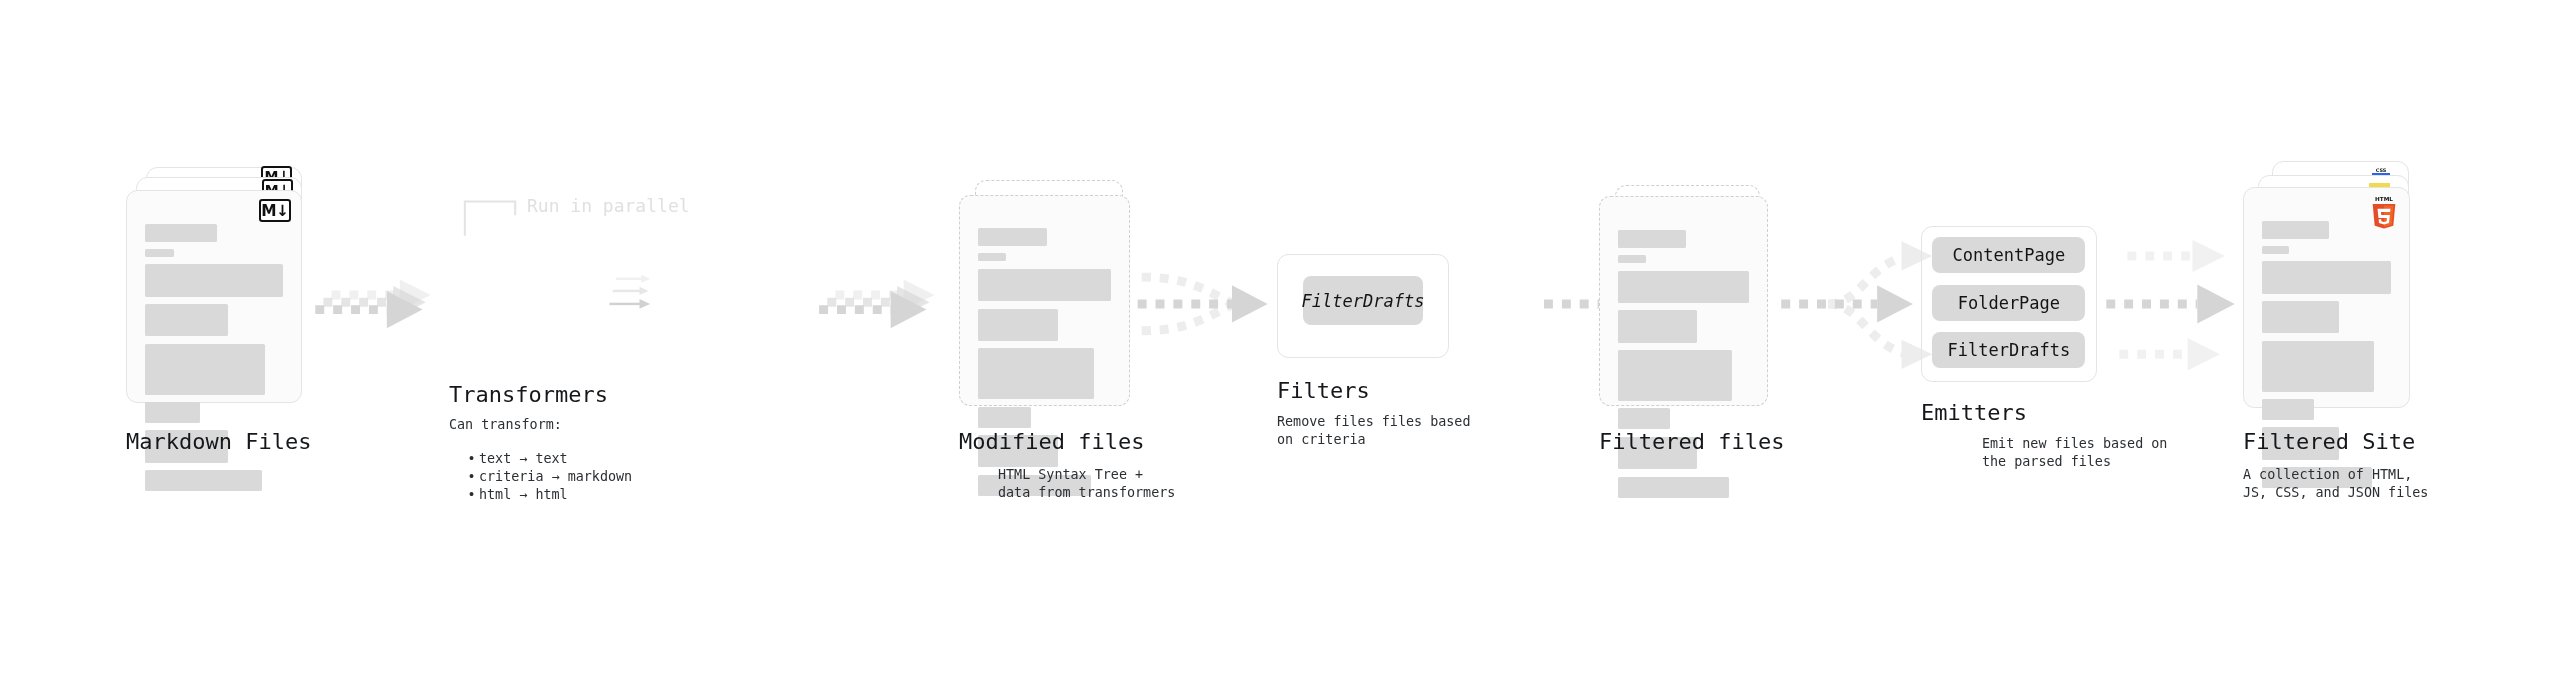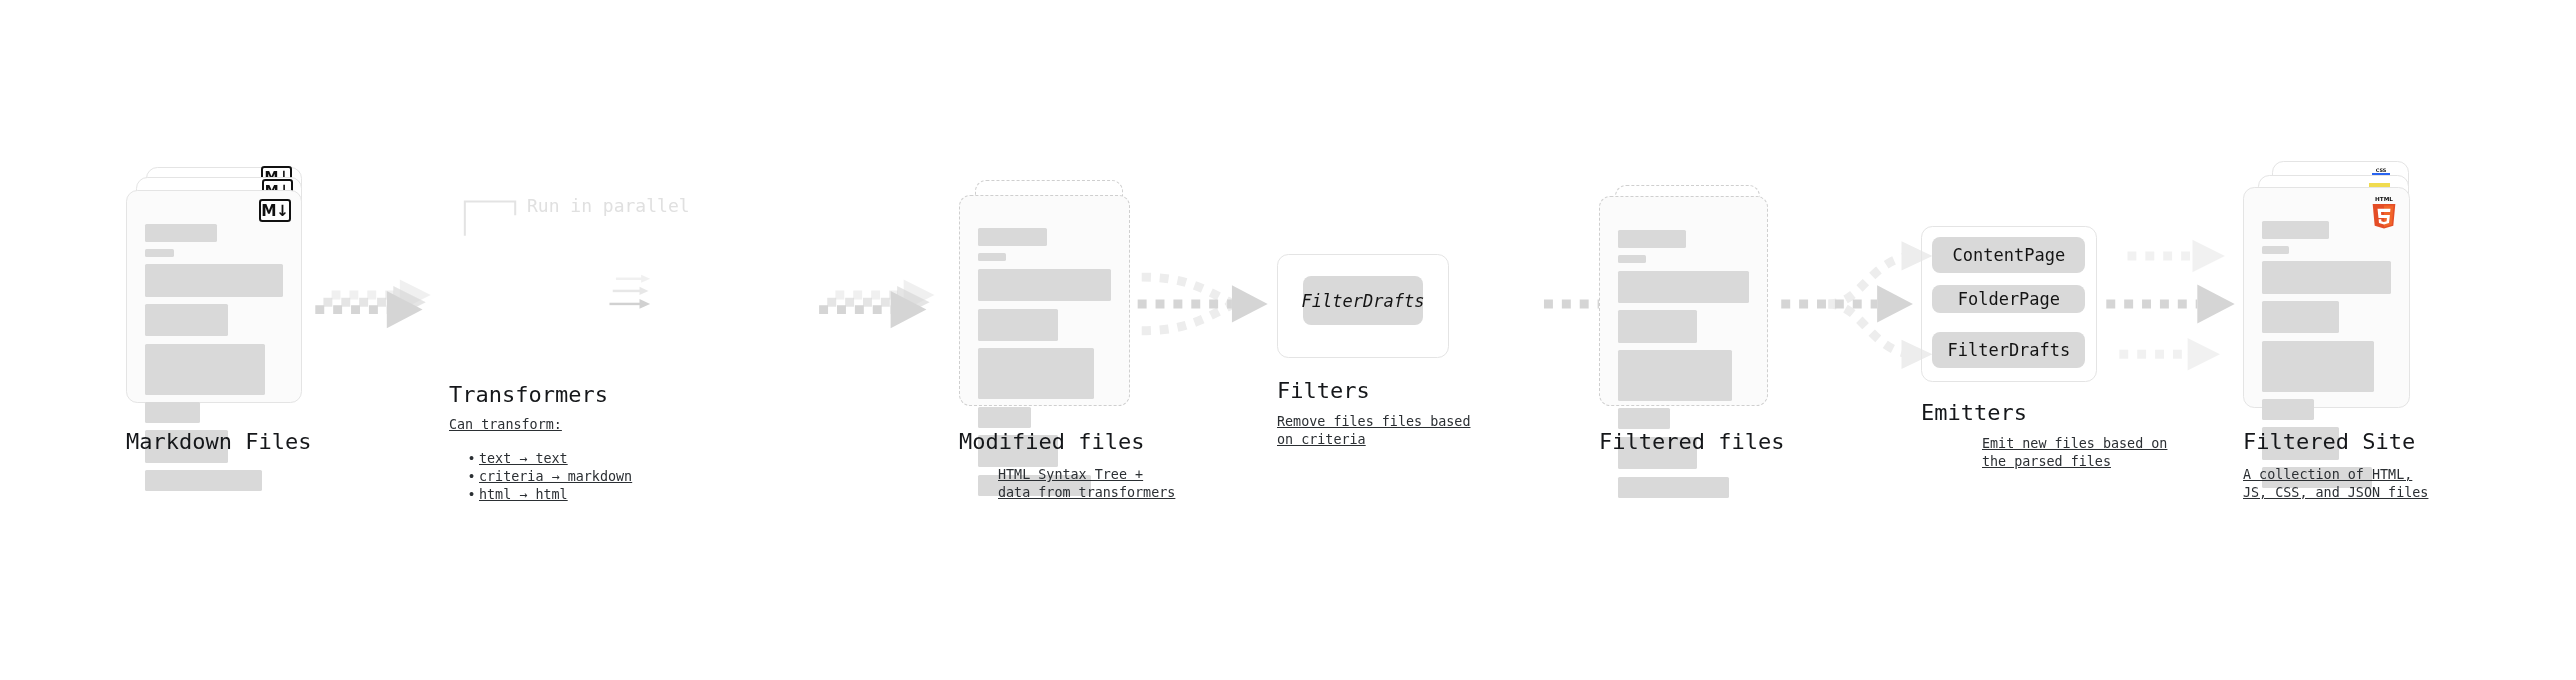--- a/index.html
+++ b/index.html
@@ -125,21 +125,20 @@
     letter-spacing: 0px;
     color: #15171a;
     white-space: nowrap;
   }
   .caption-sub {
     position: absolute;
     font-size: 13.4px;
     line-height: 18px;
     color: #2b2f33;
     white-space: pre-line;
-    text-decoration: underline;
   }
   .caption-sub.list {
     white-space: normal;
   }
   .caption-sub ul {
     margin: 16px; padding: 0 0 0 14px; list-style: none;
   }
   .caption-sub li { position: relative; }
   .caption-sub li:before {
     content: "\2022";
@@ -344,21 +343,21 @@
         </div>
       </div>
     </div>
   </div>
   <div class="caption-title" style="left:1599px; top:429px;">Filtered files</div>
 
   <div class="stage-node" style="left:1921px; top:226px;">
     <div style="position:relative; width:195px; height:171px;">
       <div class="group-box" style="left:0px; top:0px; width:176px; height:156px;"></div>
       <div class="chip" style="left:11.4px; top:11.4px; width:153px; height:36px;">ContentPage</div>
-      <div class="chip" style="left:11.4px; top:59px; width:153px; height:28px;">FolderPage</div>
+      <div class="chip" style="left:11.4px; top:59px; width:153px; height:36px;">FolderPage</div>
       <div class="chip" style="left:11.4px; top:106px; width:153px; height:36px;">FilterDrafts</div>
     </div>
   </div>
   <div class="caption-title" style="left:1921px; top:400px;">Emitters</div>
   <div class="caption-sub" style="left:1982px; top:435px;">Emit new files based on
 the parsed files</div>
 
   <div class="stage-node" style="left:2243px; top:161px;">
     <div class="doc-stack" style="width:203px; height:252px;">
 

